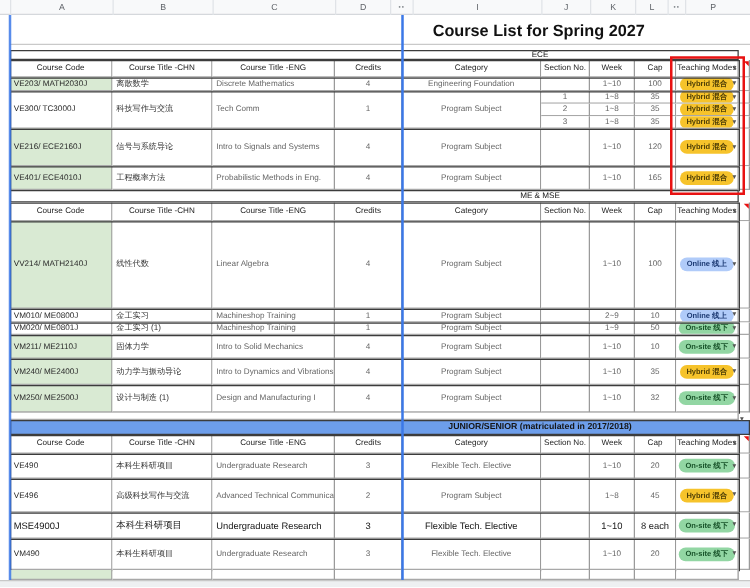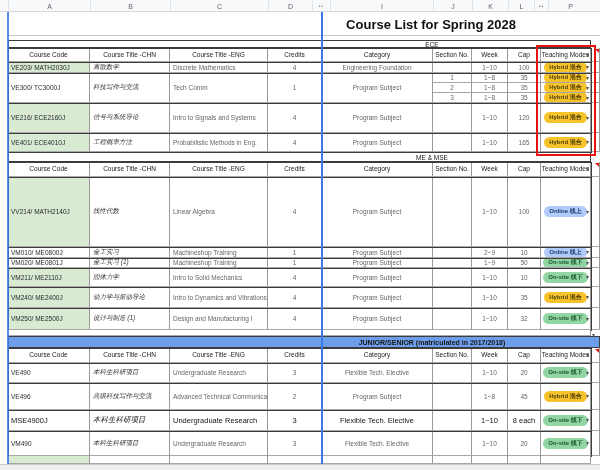--- a/index.html
+++ b/index.html
@@ -7,21 +7,21 @@
   .strip{position:absolute;background:#f8f9fa;border-bottom:1px solid #d5d8dc;box-sizing:border-box;}
   .stripseg{position:absolute;top:0;height:12px;display:flex;align-items:center;justify-content:center;
     font-size:7px;color:#5f6368;border-left:1px solid #e0e3e7;box-sizing:border-box;}
   .cell{position:absolute;box-sizing:border-box;border-right:1px solid #9a9a9a;border-bottom:1px solid #a8a8a8;
     display:flex;align-items:center;justify-content:center;font-size:6.5px;color:#666;
     overflow:hidden;white-space:nowrap;background:#fff;}
   .cell.left{justify-content:flex-start;padding-left:3px;}
   .cell.hdr{color:#222;text-align:center;white-space:normal;line-height:1.15;}
   .cell.green{background:#d9ead3;}
   .cell.code{color:#2a2a2a;}
-  .cell.chn{color:#333;font-style:italic;}
+  .cell.chn{color:#333;}
   .cell.emph{font-size:7.5px;color:#141414;}
   .outline{position:absolute;box-sizing:border-box;border:1px solid #3c3c3c;pointer-events:none;}
   .banner{position:absolute;box-sizing:border-box;border:1px solid #3c3c3c;background:#fff;}
   .chip{border-radius:8px;padding:1px 5px;font-size:6px;font-weight:700;white-space:nowrap;}
   .dd{position:absolute;right:1px;top:50%;transform:translateY(-50%);font-size:6px;color:#555;line-height:1;}
   .bluev{position:absolute;width:2px;background:#3b78e7;z-index:6;}
   .redbox{position:absolute;border:2px solid #e81212;z-index:8;background:transparent;pointer-events:none;}
   .redtri{position:absolute;width:0;height:0;border-left:4px solid transparent;border-top:4px solid #e81212;z-index:7;}
   #title-cell{position:absolute;left:8px;top:12px;width:592px;height:24px;border-bottom:1px solid #c9c9c9;box-sizing:border-box;}
   #title-cell b{position:absolute;left:423px;top:50%;transform:translate(-50%,-50%);font-size:13px;color:#111;white-space:nowrap;}
@@ -38,21 +38,21 @@
       <div class="stripseg" style="left: 268px; width: 44px;">D</div>
       <div class="stripseg" style="left: 312px; width: 18px; font-size: 5px; letter-spacing: 1px; color: rgb(128, 134, 139);">••</div>
       <div class="stripseg" style="left: 330px; width: 103px;">I</div>
       <div class="stripseg" style="left: 433px; width: 39px;">J</div>
       <div class="stripseg" style="left: 472px; width: 36px;">K</div>
       <div class="stripseg" style="left: 508px; width: 26px;">L</div>
       <div class="stripseg" style="left: 534px; width: 14px; font-size: 5px; letter-spacing: 1px; color: rgb(128, 134, 139);">••</div>
       <div class="stripseg" style="left: 548px; width: 44px;">P</div>
     </div>
   <div id="title-cell">
-    <b>Course List for Spring 2028</b>
+    <b>Course List for Spring 2027</b>
   </div>
   <div id="table-root">
       <div class="banner" style="left: 8px; top: 40px; width: 583px; height: 8px; background: rgb(255, 255, 255);">
         <div style="position: absolute; left: 423px; top: 50%; transform: translate(-50%, -50%); font-size: 6.5px; white-space: nowrap; color: rgb(21, 21, 21);">ECE</div>
       </div>
       <div class="cell hdr" style="left: 8px; top: 48px; width: 82px; height: 14px;">Course Code</div>
       <div class="cell hdr" style="left: 90px; top: 48px; width: 80px; height: 14px;">Course Title -CHN</div>
       <div class="cell hdr" style="left: 170px; top: 48px; width: 98px; height: 14px;">Course Title -ENG</div>
       <div class="cell hdr" style="left: 268px; top: 48px; width: 54px; height: 14px;">Credits</div>
       <div class="cell hdr" style="left: 322px; top: 48px; width: 111px; height: 14px;">Category</div>

